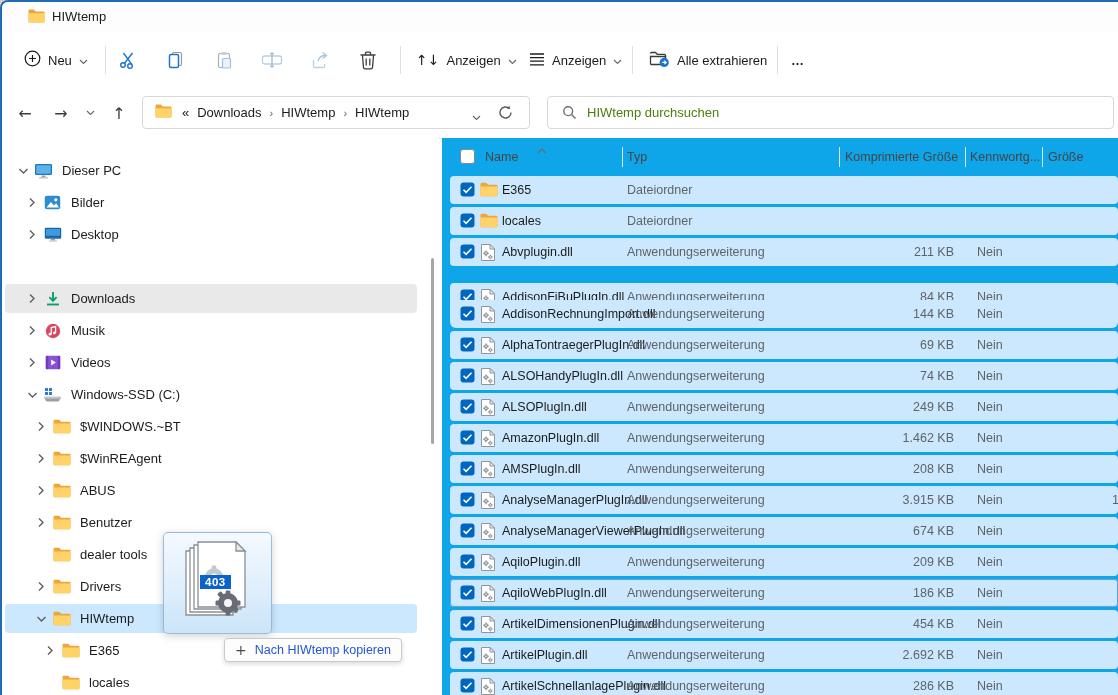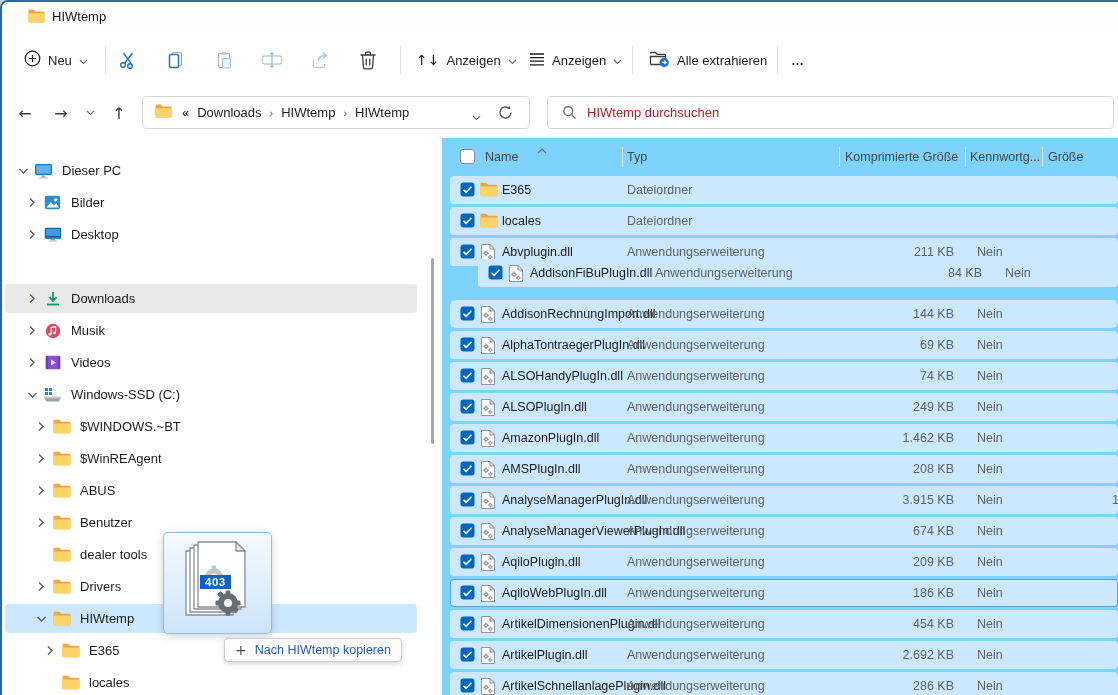--- a/index.html
+++ b/index.html
@@ -23,32 +23,32 @@
   #addressbox{position:absolute;left:140px;top:8px;width:388px;height:33px;border:1px solid #d7d7d7;border-radius:4px;
               background:#fff;box-sizing:border-box;display:flex;align-items:center;}
   #addressbox .aficon{margin-left:12px;}
   .crumbsep{color:#5f5f5f;font-size:11px;padding:0 8px;}
   .crumb{font-size:13px;color:#1b1b1b;}
   .overflowmark{font-size:13px;color:#1b1b1b;margin-left:10px;}
   #addr-chev{position:absolute;right:48px;top:10px;}
   #addr-refresh{position:absolute;right:16px;top:8px;}
   #searchbox{position:absolute;left:545px;top:8px;width:567px;height:33px;border:1px solid #d7d7d7;border-radius:4px;
              background:#fff;box-sizing:border-box;display:flex;align-items:center;}
-  #searchbox .sph{color:#b91c1c;font-size:13px;margin-left:10px;}
+  #searchbox .sph{color:#4d7c0f;font-size:13px;margin-left:10px;}
   
   #sidebar{position:absolute;left:0;top:136px;width:436px;bottom:0;background:#fff;}
   .trow{position:absolute;left:3px;width:412px;height:29px;border-radius:4px;display:flex;align-items:center;}
   .trow.gray{background:#e9e9e9;}
   .trow.blue{background:#cce8ff;}
   .texp{width:18px;height:16px;display:flex;align-items:center;justify-content:center;flex:none;}
   .ticn{width:19px;height:17px;display:flex;align-items:center;justify-content:center;flex:none;margin-left:2px;}
   .tlbl{font-size:13px;color:#1b1b1b;margin-left:9px;white-space:nowrap;}
   #side-scrollbar{position:absolute;left:429px;top:256px;width:3px;height:186px;background:#a6a6a6;border-radius:2px;}
   
-  #filelist{position:absolute;left:440px;top:136px;right:0;bottom:0;background:#7dd3fc;}
+  #filelist{position:absolute;left:440px;top:136px;right:0;bottom:0;background:#0ea5e9;}
   #lheader{position:absolute;left:0;top:6px;right:0;height:26px;}
   .hcell{position:absolute;top:0;height:26px;line-height:26px;font-size:12.5px;color:#454545;white-space:nowrap;}
   .hdiv{position:absolute;top:3px;width:1px;height:20px;background:#e3e3e3;}
   #hdr-checkbox{position:absolute;left:18px;top:5px;width:15px;height:15px;border:1px solid #8a8a8a;border-radius:3px;background:#fff;box-sizing:border-box;}
   #sortcaret{position:absolute;left:95px;top:-4px;}
   .frow{position:absolute;left:8px;right:0;height:28px;background:#cce8ff;border-radius:4px;}
   .frow.focused{box-shadow:inset 0 0 0 1px #5ea3dd;}
   .frow span{position:absolute;top:0;height:28px;line-height:28px;white-space:nowrap;}
   .cb{left:10px;top:6px !important;width:15px;height:15px;line-height:0 !important;}
   .ficon{left:30px;top:6px !important;line-height:0 !important;}
@@ -519,21 +519,21 @@
                 <rect x="7.9" y="12.5" width="1.1" height="1"></rect>
                 <rect x="11.6" y="12.5" width="1.1" height="1"></rect>
               </g>
             </svg></span>
           <span class="fname">Abvplugin.dll</span>
           <span class="ftype">Anwendungserweiterung</span>
           <span class="fcomp">211 KB</span>
           <span class="fpass">Nein</span>
           <span class="fsize"></span>
         </div>
-        <div class="frow" style="top: 121px; margin-left: 28px;">
+        <div class="frow" style="top: 145px;">
           <span class="cb"><svg width="15" height="15" viewBox="0 0 15 15">
               <rect x="0.5" y="0.5" width="14" height="14" rx="3" fill="#0067c0"></rect>
               <path d="M3.5 7.7l2.6 2.6 5.4-5.6" fill="none" stroke="#fff" stroke-width="1.6"></path>
             </svg></span>
           <span class="ficon"><svg width="15" height="17" viewBox="0 0 15 17">
               <path d="M1.5 0.5h8.5l4.5 4.5v11.5h-13z" fill="#fff" stroke="#8f969c" stroke-width="1"></path>
               <path d="M10 0.5v4.5h4.5z" fill="#e9ebed" stroke="#8f969c" stroke-width="1"></path>
               <g fill="#8f969c">
                 <circle cx="6" cy="9.3" r="2.1"></circle>
                 <circle cx="6" cy="9.3" r="0.8" fill="#fff"></circle>

